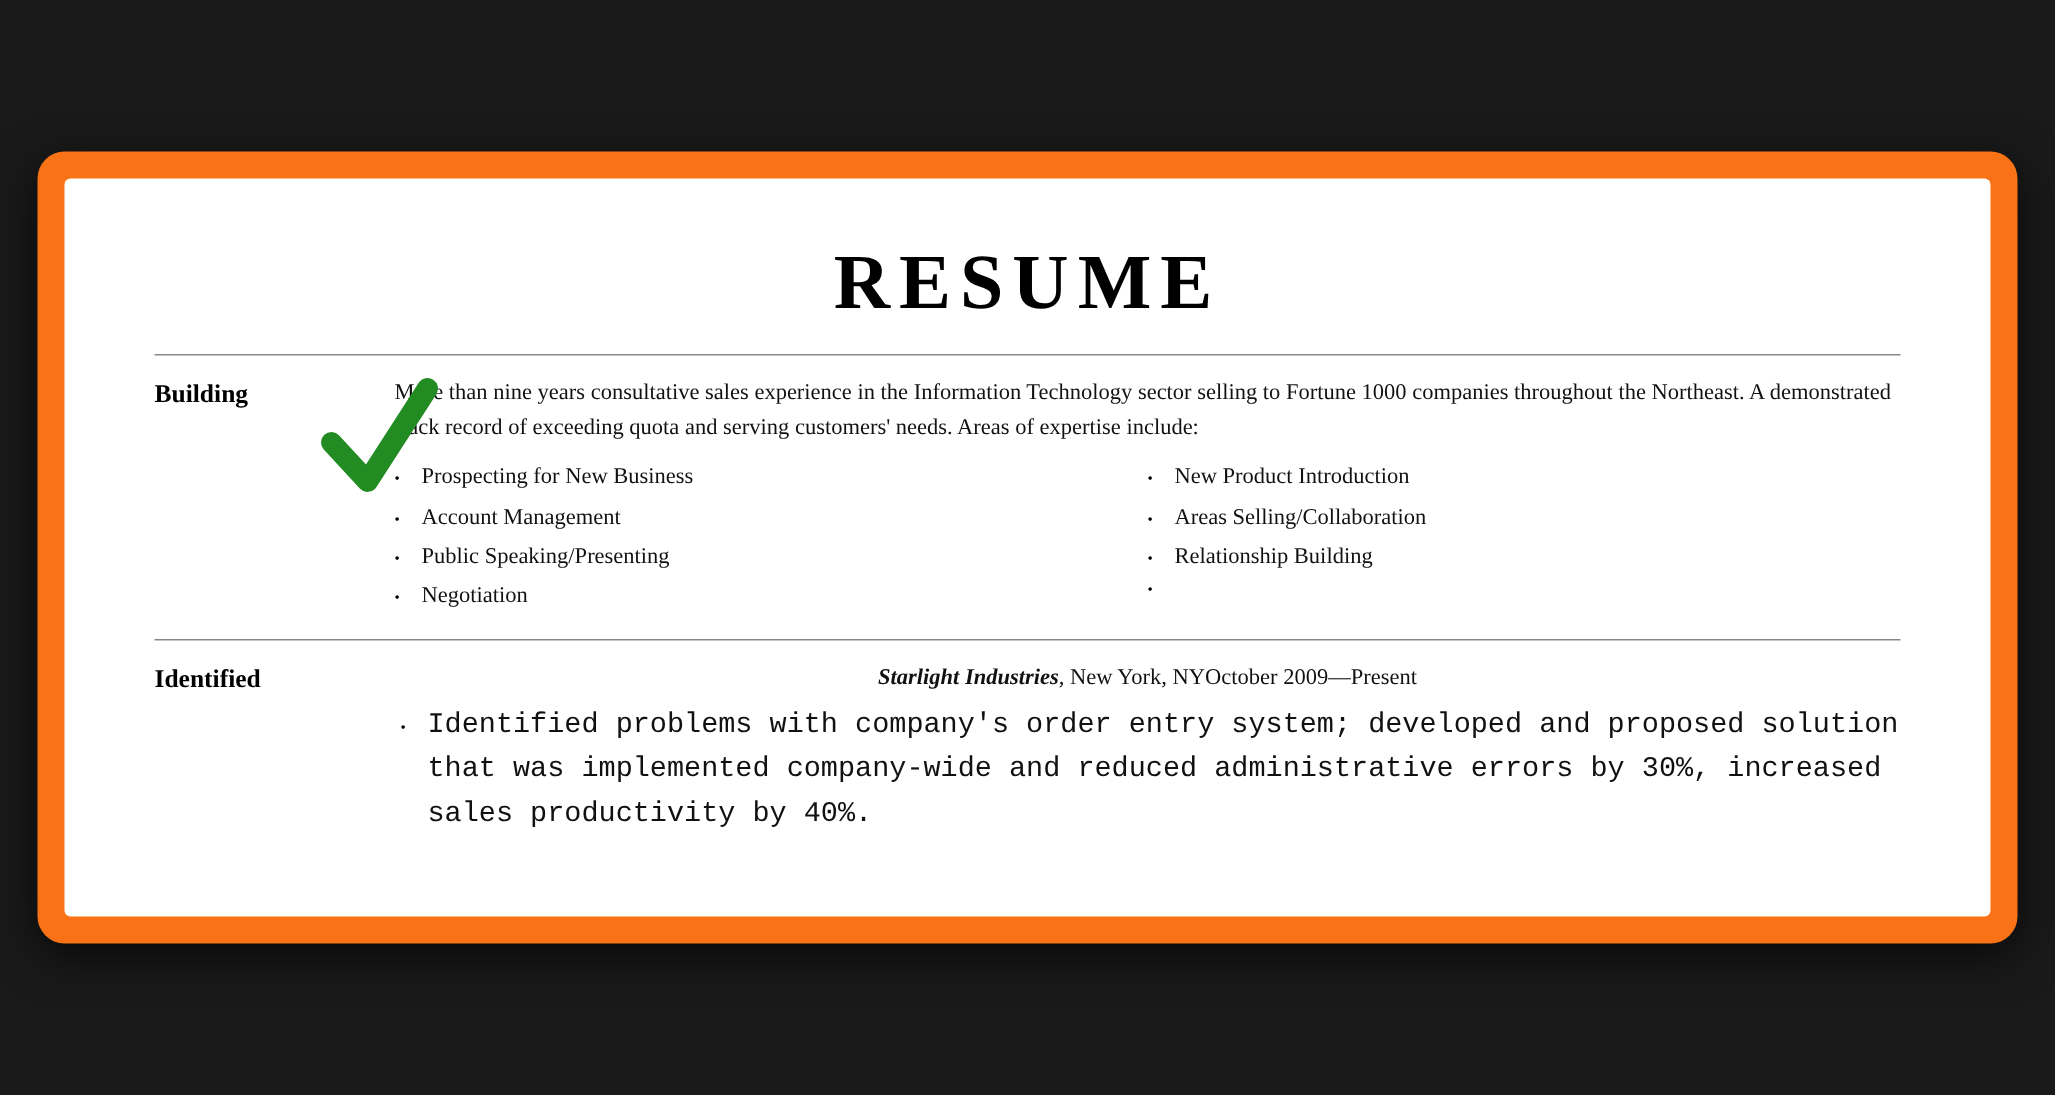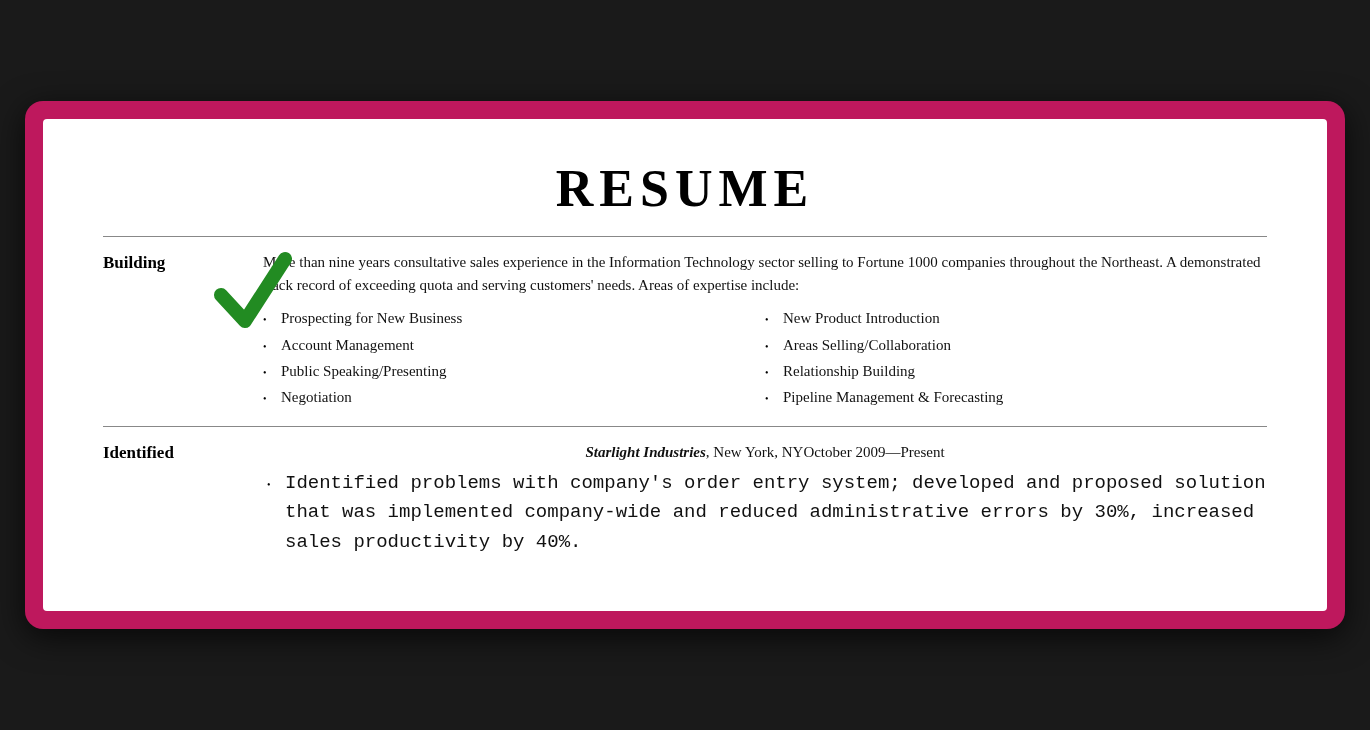--- a/index.html
+++ b/index.html
@@ -12,21 +12,21 @@
       background: #1a1a1a;
       display: flex;
       align-items: center;
       justify-content: center;
       min-height: 100vh;
       font-family: 'Times New Roman', Times, serif;
     }
 
     .outer-frame {
       width: 1320px;
-      background: #be185d;
+      background: #f97316;
       border-radius: 18px;
       padding: 18px;
       box-shadow: 0 8px 32px rgba(0,0,0,0.7);
     }
 
     .resume-paper {
       background: #ffffff;
       border-radius: 4px;
       padding: 40px 60px 40px 60px;
       position: relative;
@@ -198,21 +198,20 @@
             <div class="expertise-item">
               <span class="bullet">•</span>
               <span>Areas Selling/Collaboration</span>
             </div>
             <div class="expertise-item">
               <span class="bullet">•</span>
               <span>Relationship Building</span>
             </div>
             <div class="expertise-item">
               <span class="bullet">•</span>
-              <span>Pipeline Management &amp; Forecasting</span>
             </div>
           </div>
         </div>
       </div>
     </div>
 
     <div class="section">
       <div class="section-label">Identified</div>
       <div class="section-content">
         <div class="employment-header">

